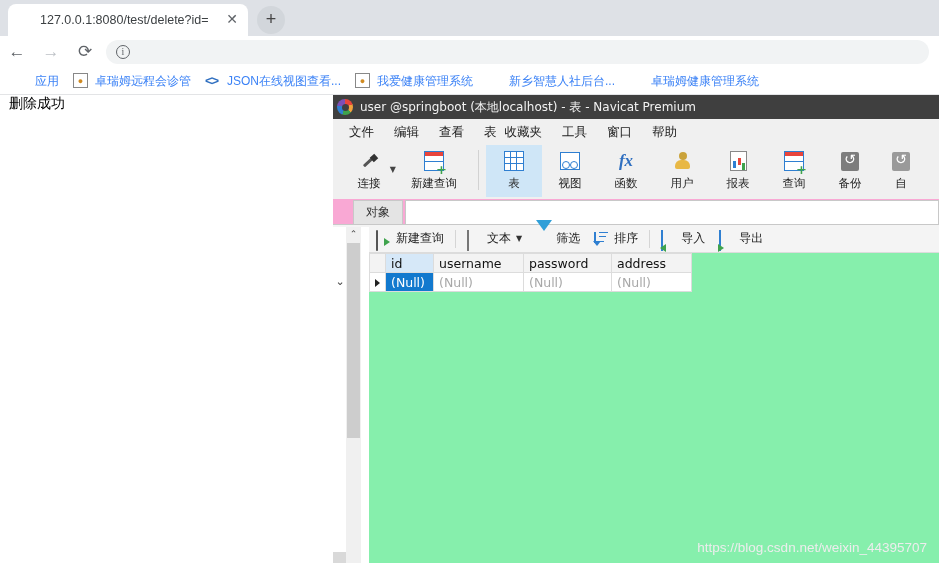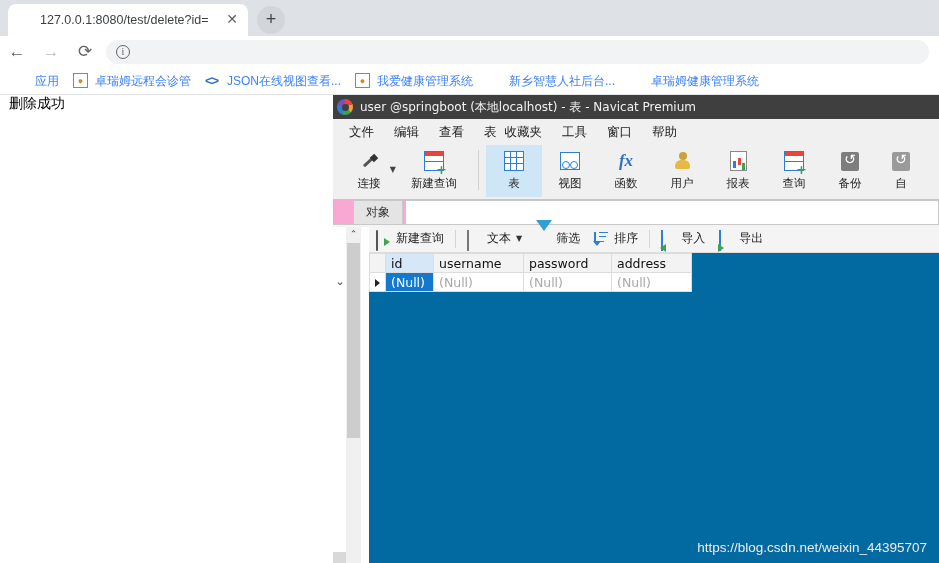--- a/index.html
+++ b/index.html
@@ -197,21 +197,21 @@
   .ico-imp { width:16px;height:15px;border:1.4px solid #2f7fd1;background:#fff;position:relative;
     background-image:linear-gradient(#e8453c,#e8453c);background-size:100% 3px;background-position:0 0;background-repeat:no-repeat;}
   .ico-imp:after{content:"";position:absolute;left:-2px;bottom:-2px;border-right:6px solid #3fa34d;
     border-top:4px solid transparent;border-bottom:4px solid transparent;}
   .ico-exp { width:16px;height:15px;border:1.4px solid #2f7fd1;background:#fff;position:relative;
     background-image:linear-gradient(#e8453c,#e8453c);background-size:100% 3px;background-position:0 0;background-repeat:no-repeat;}
   .ico-exp:after{content:"";position:absolute;right:-4px;bottom:-2px;border-left:6px solid #3fa34d;
     border-top:4px solid transparent;border-bottom:4px solid transparent;}
 
   
-  .nv-gridwrap { position: absolute; left: 36px; top: 158px; width: 570px; height: 310px; background: #0369a1; }
+  .nv-gridwrap { position: absolute; left: 36px; top: 158px; width: 570px; height: 310px; background: #86efac; }
   .grid { border-collapse: collapse; table-layout: fixed; }
   .grid th, .grid td { border: 1px solid #dcdcdc; height: 19px; font-size: 12.5px;
     padding: 0 5px; text-align: left; font-weight: normal; }
   .grid th { background: #f3f3f3; color: #111; }
   .grid th.sel { background: #d6e8f8; }
   .grid td { color: #a8a8a8; background: #fff; }
   .grid td.sel { background: #1279ce; color: #fff; }
   .rowhdr { width: 12px; border: 1px solid #dcdcdc; background: #f3f3f3; padding: 0; text-align:center; }
   .rowhdr .arrow { display:inline-block; width:0;height:0;
     border-left:5px solid #222; border-top:4px solid transparent; border-bottom:4px solid transparent; }

